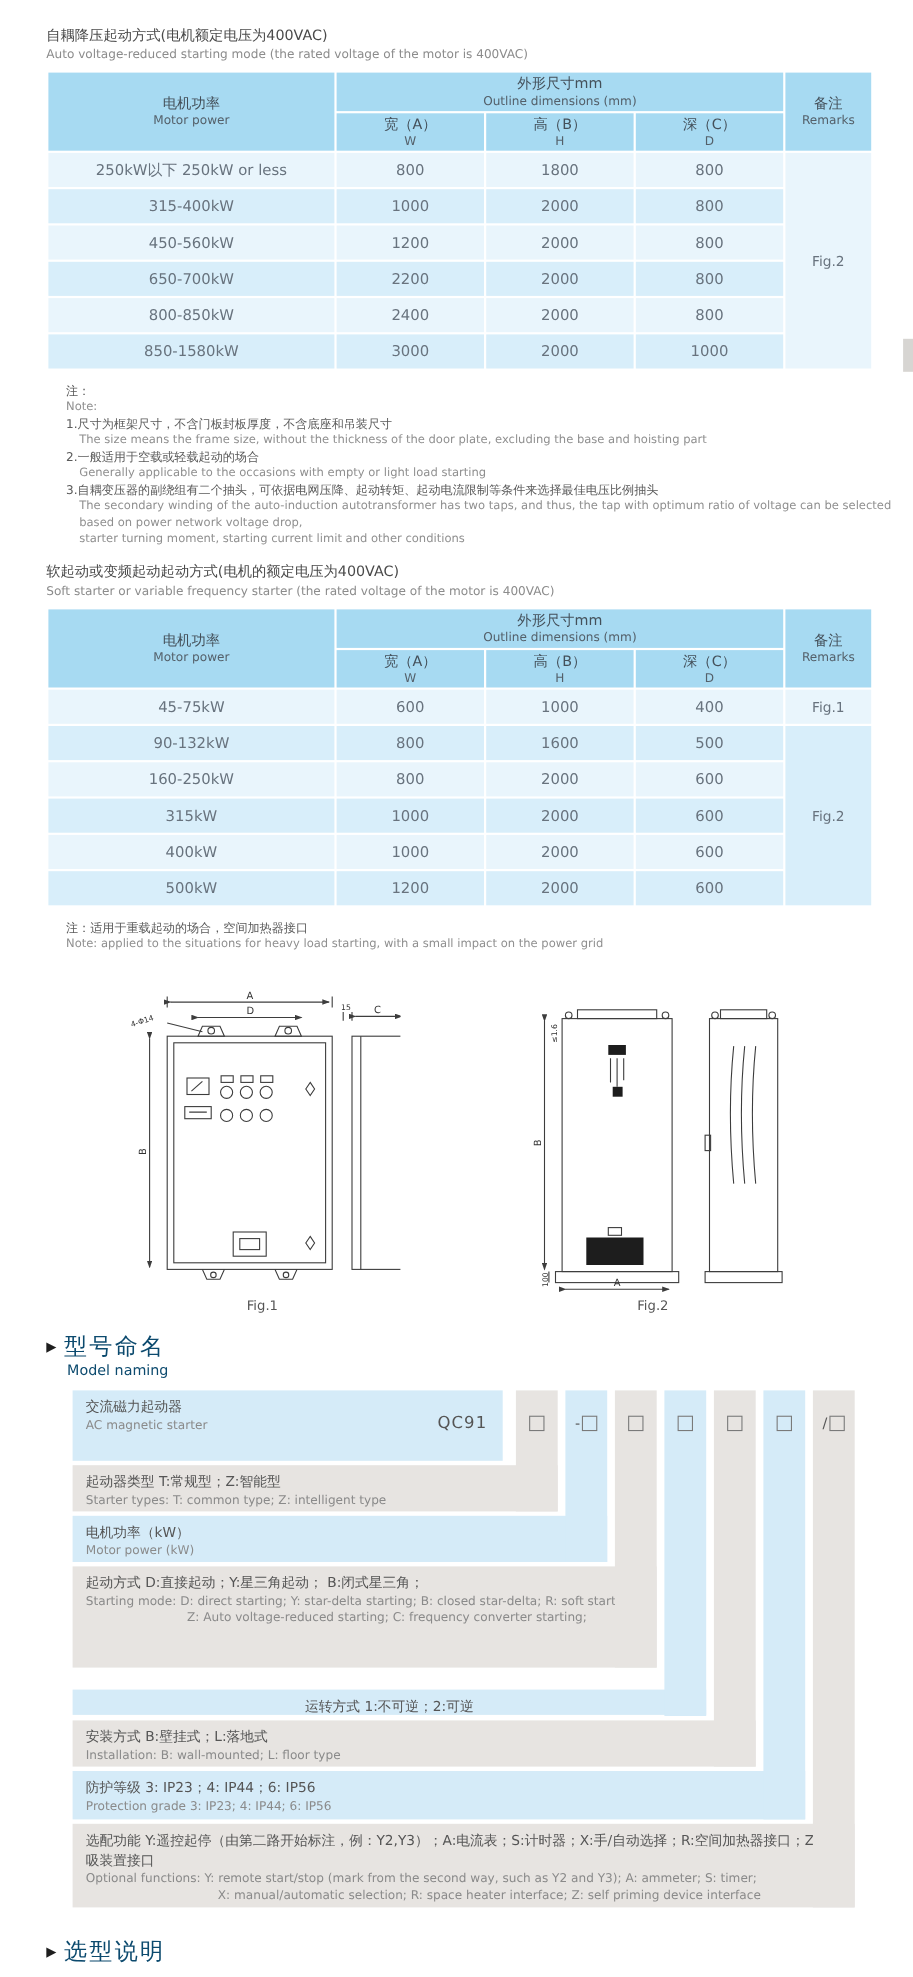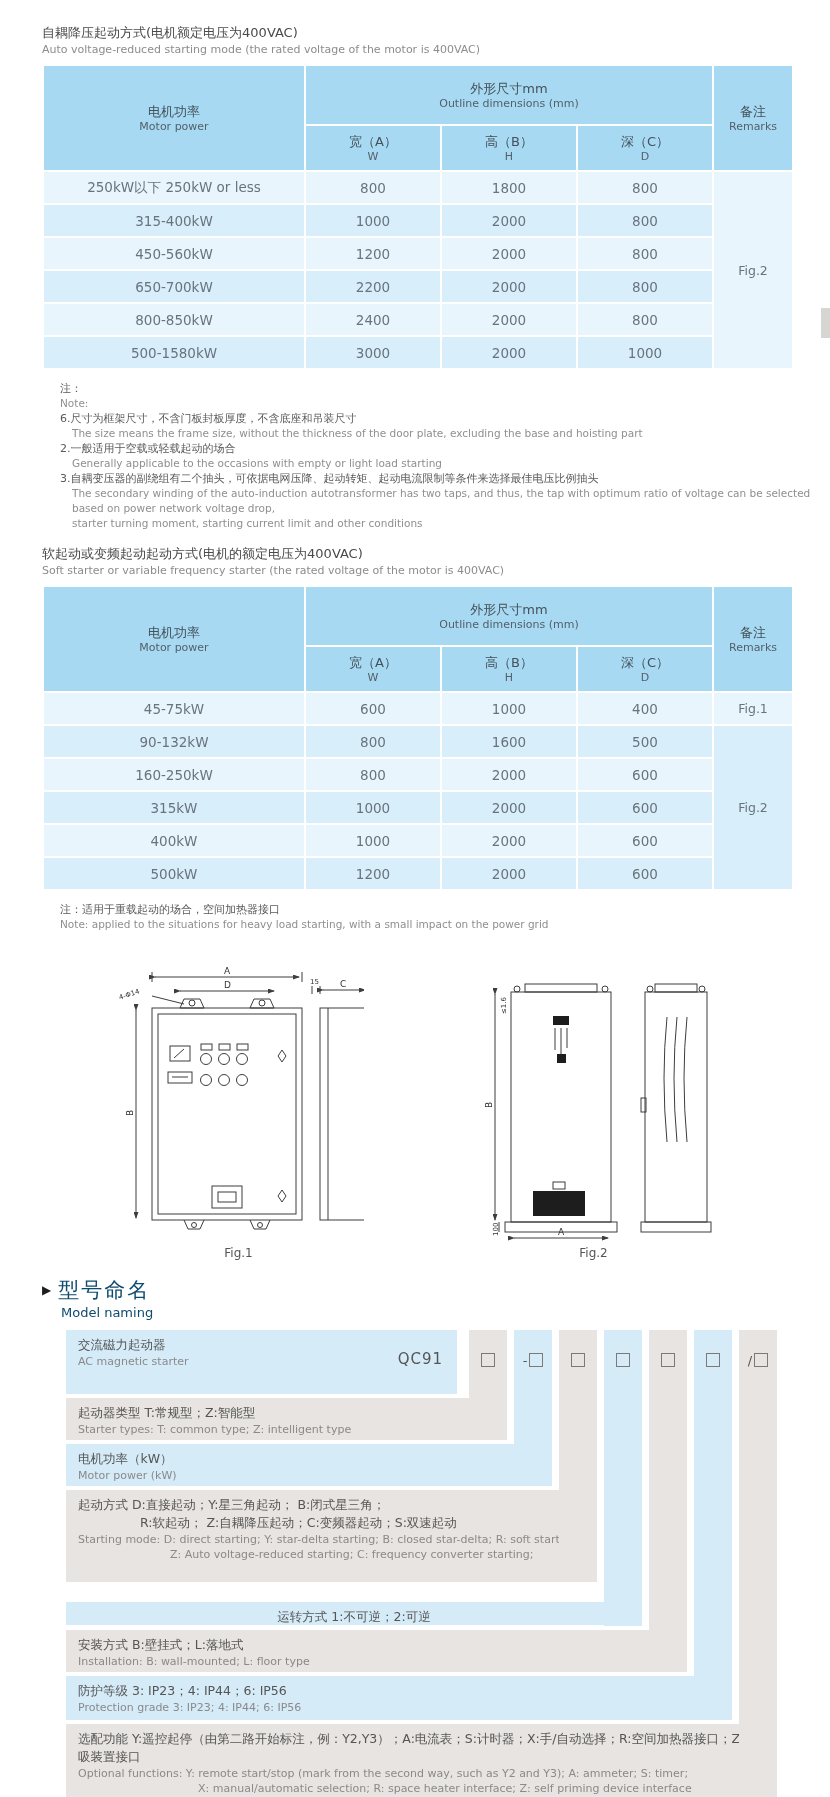--- a/index.html
+++ b/index.html
@@ -13,22 +13,22 @@
   .tbl-title .en { font-size:11px; color:#8c8c8c; line-height:15px; }
 
   
   table.dim { border-collapse:separate; border-spacing:2px; width:752px; table-layout:fixed; }
   table.dim col.c-power { width:260px; }
   table.dim col.c-num { width:134px; }
   table.dim col.c-rem { width:78px; }
   table.dim th { background:#a7daf2; font-weight:normal; color:#44505a; text-align:center; vertical-align:middle; }
   table.dim .th-zh { font-size:13px; line-height:17px; }
   table.dim .th-en { font-size:11px; line-height:14px; color:#54606a; }
-  table.dim thead tr.t1 th { height:58px; }
-  table.dim thead tr.t2 th { height:44px; }
+  table.dim thead tr.t1 th { height:35px; }
+  table.dim thead tr.t2 th { height:34px; }
   table.dim td { text-align:center; vertical-align:middle; height:31px; font-size:13.5px; color:#68737e; }
   table.dim tbody tr:nth-child(odd) td { background:#e9f5fc; }
   table.dim tbody tr:nth-child(even) td { background:#d8eefa; }
   table.dim td.remarks-cell { background:#e9f5fc; font-size:12.5px; }
 
   
   .notes { margin:11px 0 0 18px; }
   .notes .nz { font-size:11px; color:#5a5a5a; line-height:15px; }
   .notes .ne { font-size:10.5px; color:#8f8f8f; line-height:15px; padding-left:12px; }
   .notes .ne0 { padding-left:0; }
@@ -144,32 +144,32 @@
           <td>2000</td>
           <td>800</td>
         </tr>
         <tr>
           <td>800-850kW</td>
           <td>2400</td>
           <td>2000</td>
           <td>800</td>
         </tr>
         <tr>
-          <td>500-1580kW</td>
+          <td>850-1580kW</td>
           <td>3000</td>
           <td>2000</td>
           <td>1000</td>
         </tr>
       </tbody>
     </table>
 
     <div class="notes">
       <div class="nz">注：</div>
       <div class="ne ne0">Note:</div>
-      <div class="nz">6.尺寸为框架尺寸，不含门板封板厚度，不含底座和吊装尺寸</div>
+      <div class="nz">1.尺寸为框架尺寸，不含门板封板厚度，不含底座和吊装尺寸</div>
       <div class="ne">The size means the frame size, without the thickness of the door plate, excluding the base and hoisting part</div>
       <div class="nz">2.一般适用于空载或轻载起动的场合</div>
       <div class="ne">Generally applicable to the occasions with empty or light load starting</div>
       <div class="nz">3.自耦变压器的副绕组有二个抽头，可依据电网压降、起动转矩、起动电流限制等条件来选择最佳电压比例抽头</div>
       <div class="ne">The secondary winding of the auto-induction autotransformer has two taps, and thus, the tap with optimum ratio of voltage can be selected based on power network voltage drop,</div>
       <div class="ne">starter turning moment, starting current limit and other conditions</div>
     </div>
   </section>
 
   <div class="gap14"></div>
@@ -399,21 +399,20 @@
       <div class="mn-row gray" style="top:68px;height:42px;width:441px;">
         <div class="mn-zh">起动器类型 T:常规型；Z:智能型</div>
         <div class="mn-en">Starter types: T: common type; Z: intelligent type</div>
       </div>
       <div class="mn-row blue" style="top:114px;height:42px;width:486px;">
         <div class="mn-zh">电机功率（kW）</div>
         <div class="mn-en">Motor power (kW)</div>
       </div>
       <div class="mn-row gray" style="top:160px;height:92px;width:531px;">
         <div class="mn-zh">起动方式 D:直接起动；Y:星三角起动； B:闭式星三角；</div>
-        <div class="mn-zh ind-zh">R:软起动； Z:自耦降压起动；C:变频器起动；S:双速起动</div>
         <div class="mn-en">Starting mode: D: direct starting; Y: star-delta starting; B: closed star-delta; R: soft starting;</div>
         <div class="mn-en ind-en">Z: Auto voltage-reduced starting; C: frequency converter starting;</div>
       </div>
       <div class="mn-row blue" style="top:272px;height:23px;width:576px;text-align:center;">
         <div class="mn-zh">运转方式 1:不可逆；2:可逆</div>
         <div class="mn-en">Operating mode: 1: irreversible; 2: reversible</div>
       </div>
       <div class="mn-row gray" style="top:300px;height:42px;width:621px;">
         <div class="mn-zh">安装方式 B:壁挂式；L:落地式</div>
         <div class="mn-en">Installation: B: wall-mounted; L: floor type</div>

